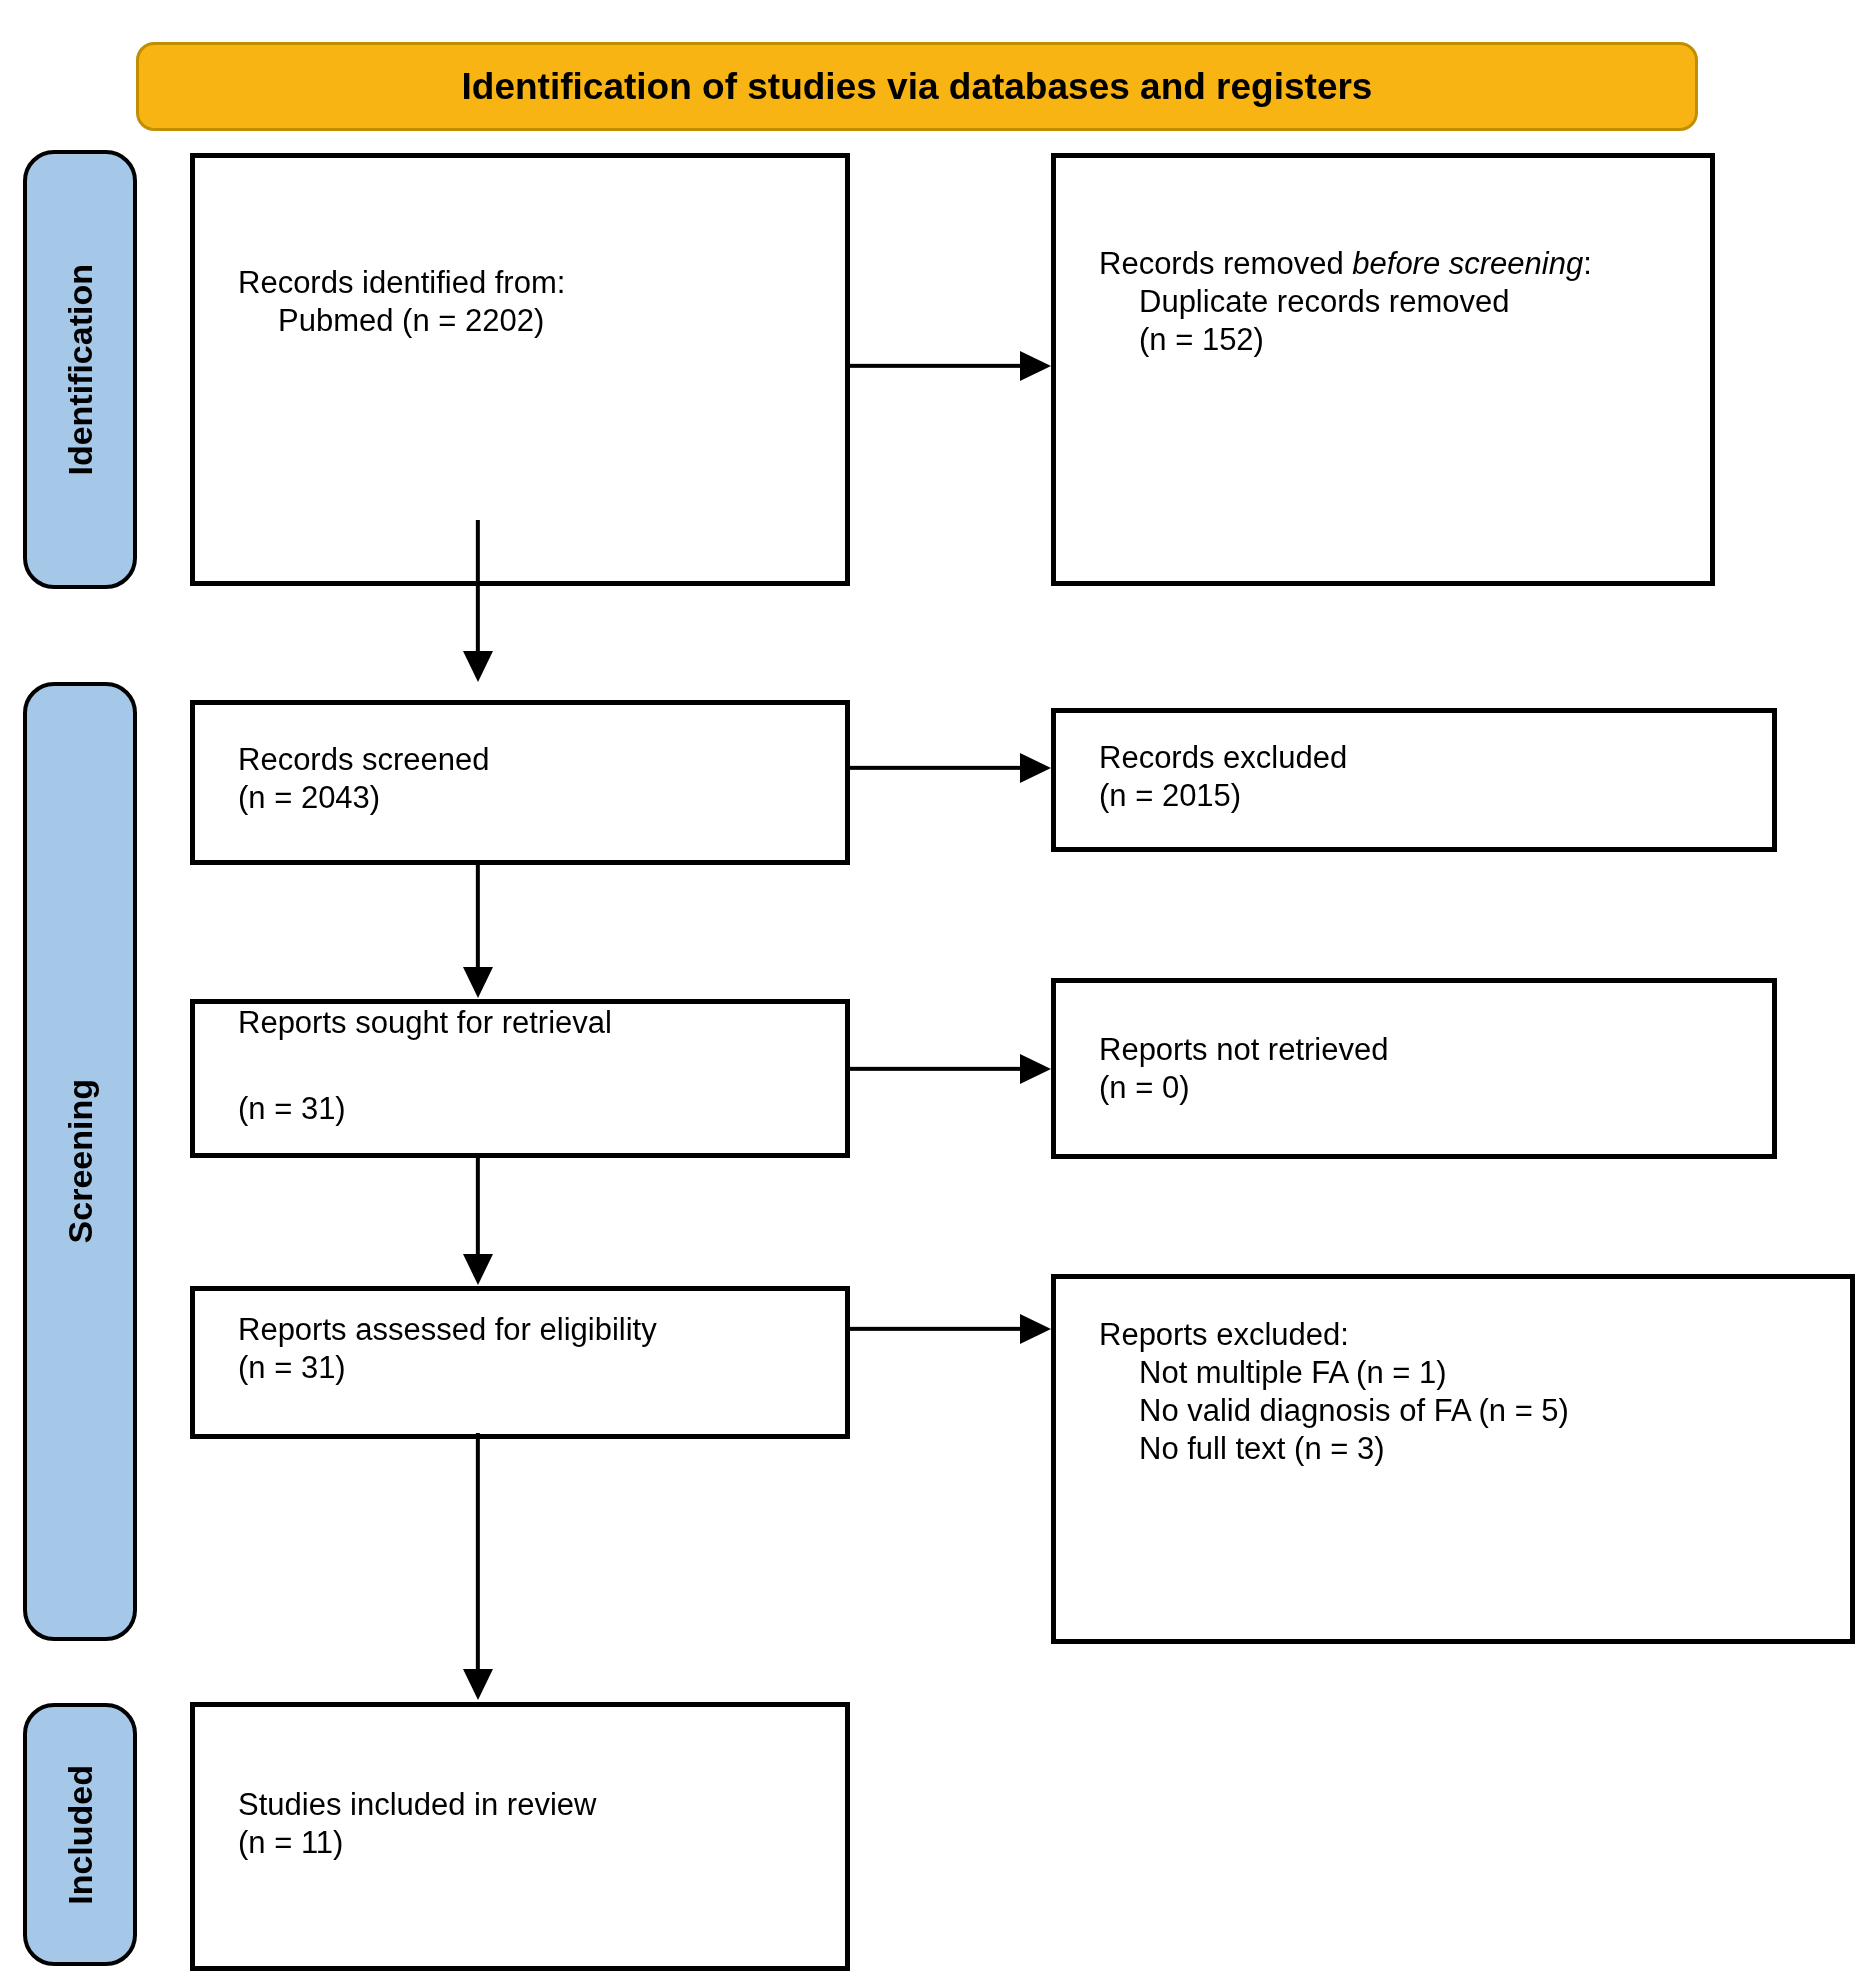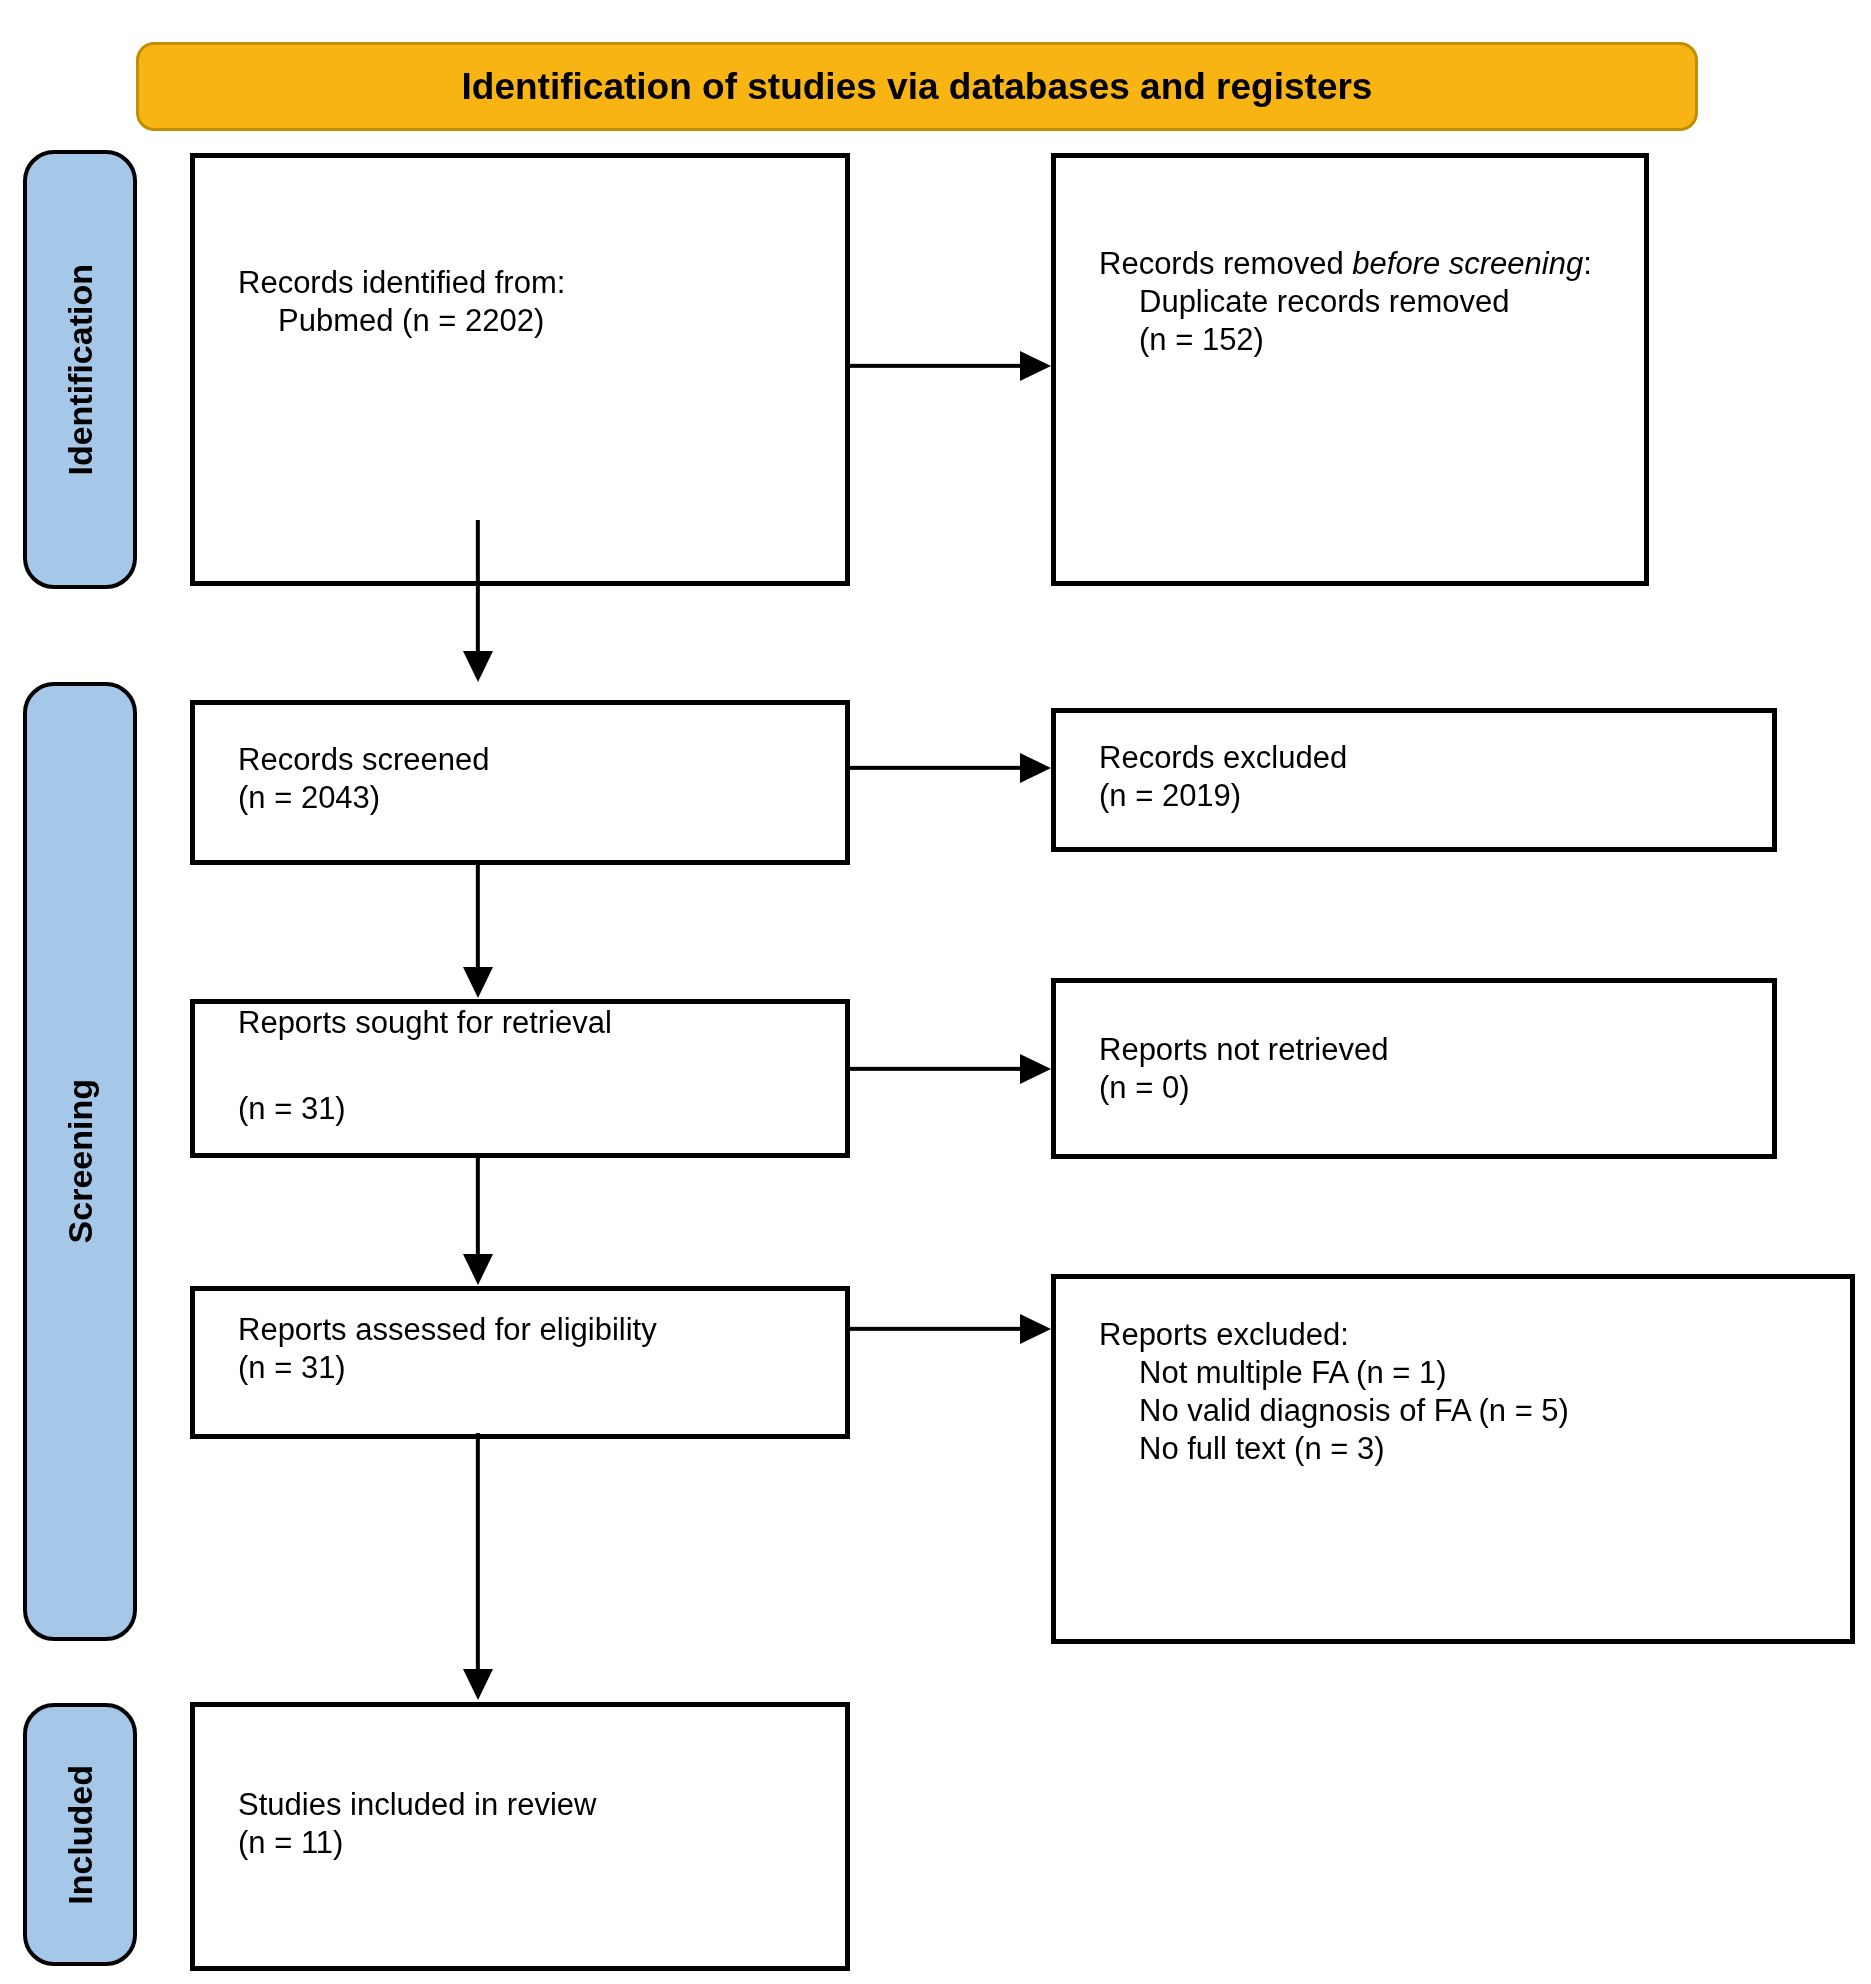--- a/index.html
+++ b/index.html
@@ -38,21 +38,21 @@
     position:absolute;background:#fff;border:5.5px solid #000;
     box-sizing:border-box;
     display:flex;flex-direction:column;justify-content:center;
     padding-left:43px;padding-right:18.3px;
     font-size:31px;line-height:38px;
   }
   .fbox .indent{padding-left:40px;}
   .em{font-style:italic;}
 
   #box-records-identified{left:190px;top:153px;width:660px;height:433px;padding-bottom:135px;}
-  #box-records-removed{left:1051px;top:153px;width:598px;height:433px;padding-bottom:135px;}
+  #box-records-removed{left:1051px;top:153px;width:664px;height:433px;padding-bottom:135px;}
   #box-records-screened{left:190px;top:700px;width:660px;height:165px;padding-bottom:6.1px;}
   #box-records-excluded{left:1051px;top:684px;width:726px;height:144px;padding-bottom:6.1px;margin-top:24px;}
   #box-reports-sought{left:190px;top:999px;width:660px;height:159px;padding-bottom:24.5px;gap:48px;}
   #box-reports-not-retrieved{left:1051px;top:978px;width:726px;height:181px;}
   #box-reports-assessed{left:190px;top:1286px;width:660px;height:153px;padding-bottom:27.5px;}
   #box-reports-excluded{left:1051px;top:1274px;width:804px;height:370px;padding-bottom:135px;}
   #box-studies-included{left:190px;top:1702px;width:660px;height:269px;padding-bottom:24.5px;}
 
   
   .h-arrow{position:absolute;height:31px;z-index:3;}
@@ -117,21 +117,21 @@
     <div class="indent">(n = 152)</div>
   </div>
 
   <div class="fbox" id="box-records-screened">
     <div>Records screened</div>
     <div>(n = 2043)</div>
   </div>
 
   <div class="fbox" id="box-records-excluded">
     <div>Records excluded</div>
-    <div>(n = 2019)</div>
+    <div>(n = 2015)</div>
   </div>
 
   <div class="fbox" id="box-reports-sought">
     <div>Reports sought for retrieval</div>
     <div>(n = 31)</div>
   </div>
 
   <div class="fbox" id="box-reports-not-retrieved">
     <div>Reports not retrieved</div>
     <div>(n = 0)</div>

